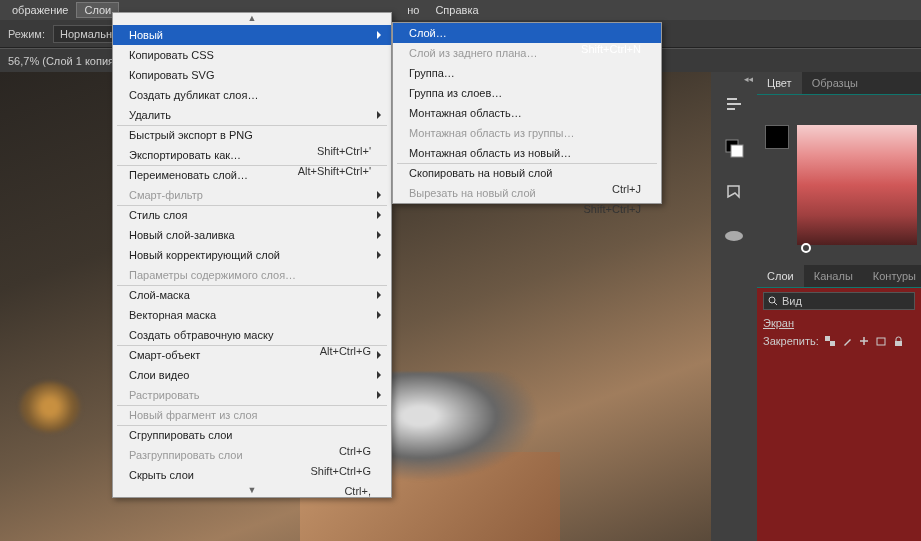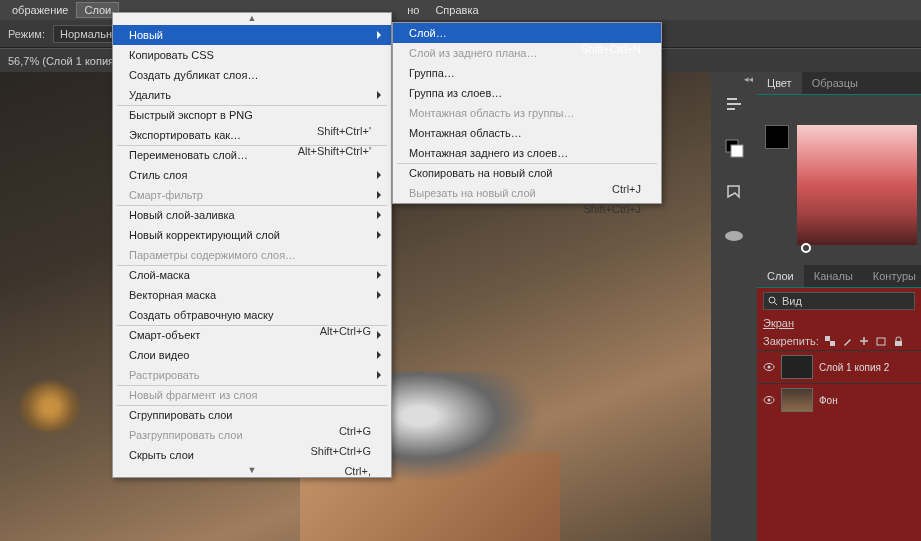--- a/index.html
+++ b/index.html
@@ -158,71 +158,56 @@
           <path d="M5 1 L5 9 M1 5 L9 5" stroke="#ccc" stroke-width="1.5"></path>
         </svg>
       <svg width="11" height="11">
           <rect x="1" y="2" width="8" height="7" fill="none" stroke="#ccc"></rect>
         </svg>
       <svg width="11" height="11">
           <rect x="2" y="5" width="7" height="5" fill="#ccc"></rect>
           <path d="M3 5 L3 3 Q3 1 5.5 1 Q8 1 8 3 L8 5" fill="none" stroke="#ccc"></path>
         </svg>
     </div>
-    <div class="layer-list">
-      <div class="layer-row">
-        <svg class="eye" width="12" height="10">
-            <ellipse cx="6" cy="5" rx="5" ry="3.5" fill="none" stroke="#ccc"></ellipse>
-            <circle cx="6" cy="5" r="1.5" fill="#ccc"></circle>
-          </svg>
-        <div class="layer-thumb"></div>
-        <span class="lname">Слой 1 копия 2</span>
-      </div>
-      <div class="layer-row">
-        <svg class="eye" width="12" height="10">
-            <ellipse cx="6" cy="5" rx="5" ry="3.5" fill="none" stroke="#ccc"></ellipse>
-            <circle cx="6" cy="5" r="1.5" fill="#ccc"></circle>
-          </svg>
-        <div class="layer-thumb photo"></div>
-        <span class="lname">Фон</span>
-      </div>
-    </div>
   </div>
 </div>
 
 <div class="menu menu1">
   <div class="scroll-arrow">▲</div>
   <div class="row highlight sub">
       <span>Новый</span>
     </div>
   <div class="row">
       <span>Копировать CSS</span>
     </div>
   <div class="row">
+      <span>Копировать SVG</span>
+    </div>
+  <div class="row">
       <span>Создать дубликат слоя…</span>
     </div>
   <div class="row sub sep-after">
       <span>Удалить</span>
     </div>
   <div class="row">
       <span>Быстрый экспорт в PNG</span>
       <span class="shortcut">Shift+Ctrl+'</span>
     </div>
   <div class="row sep-after">
       <span>Экспортировать как…</span>
       <span class="shortcut">Alt+Shift+Ctrl+'</span>
     </div>
   <div class="row">
       <span>Переименовать слой…</span>
     </div>
-  <div class="row sub">
-      <span>Стиль слоя</span>
-    </div>
   <div class="row sub disabled sep-after">
       <span>Смарт-фильтр</span>
+    </div>
+  <div class="row sub">
+      <span>Стиль слоя</span>
     </div>
   <div class="row sub">
       <span>Новый слой-заливка</span>
     </div>
   <div class="row sub">
       <span>Новый корректирующий слой</span>
     </div>
   <div class="row disabled sep-after">
       <span>Параметры содержимого слоя…</span>
     </div>
@@ -270,28 +255,28 @@
     </div>
   <div class="row disabled">
       <span>Слой из заднего плана…</span>
     </div>
   <div class="row">
       <span>Группа…</span>
     </div>
   <div class="row">
       <span>Группа из слоев…</span>
     </div>
+  <div class="row">
+      <span>Монтажная область…</span>
+    </div>
   <div class="row disabled">
       <span>Монтажная область из группы…</span>
     </div>
-  <div class="row">
-      <span>Монтажная область…</span>
-    </div>
   <div class="row sep-after">
-      <span>Монтажная заднего из слоев…</span>
+      <span>Монтажная область из новый…</span>
     </div>
   <div class="row">
       <span>Скопировать на новый слой</span>
       <span class="shortcut">Ctrl+J</span>
     </div>
   <div class="row disabled">
       <span>Вырезать на новый слой</span>
       <span class="shortcut">Shift+Ctrl+J</span>
     </div>
 </div>

